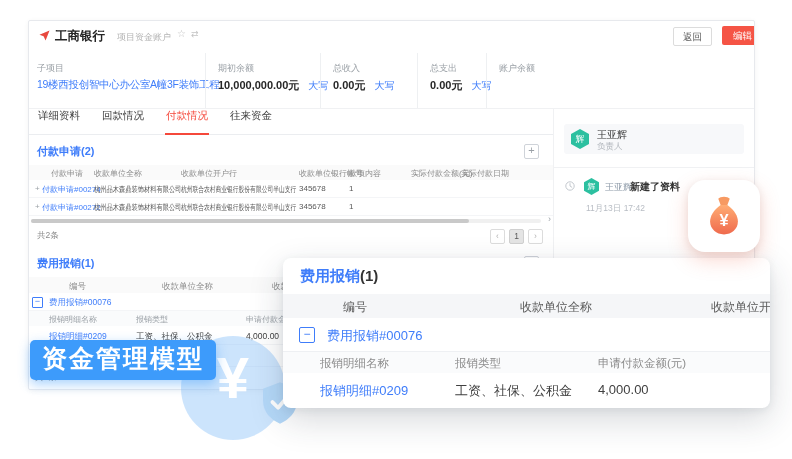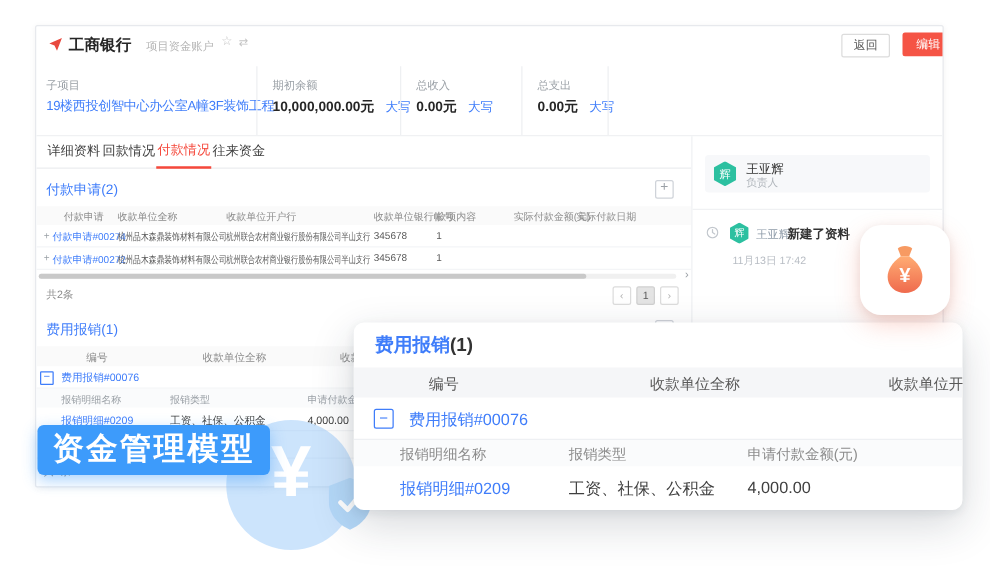--- a/index.html
+++ b/index.html
@@ -33,27 +33,27 @@
   .if-value{font-size:11px;color:#262626;font-weight:bold}
   .if-link{font-size:10.5px;color:#3f7dfa;font-weight:normal;letter-spacing:-.3px}
   .caps{font-size:10px;color:#3f7dfa;font-weight:normal;margin-left:9px}
 
   
   .card-body{position:absolute;left:0;top:88px;right:0;bottom:0;display:flex}
   .left-pane{width:524px;position:relative;overflow:hidden}
   .sidebar{flex:1;border-left:1px solid #f0f1f3;position:relative;padding:7px 10px 0 10px}
 
   
-  .tabs{height:25px;border-bottom:1px solid #ebedf0;padding-left:8px;display:flex;align-items:flex-end}
+  .tabs{height:25px;border-bottom:1px solid #ebedf0;padding-left:8px;display:flex;gap:20px;}
   .tab{font-size:10.5px;color:#404040;padding:0 1px 6px;cursor:default}
   .tab.active{color:#f5483b;border-bottom:2px solid #f5483b;margin-bottom:-1px}
 
   
   .sec-head{display:flex;justify-content:space-between;align-items:center;padding:9px 14px 6px 8px}
-  .sec-title{font-size:11px;font-weight:normal;color:#3f7dfa}
+  .sec-title{font-size:11px;font-weight:bold;color:#3f7dfa}
   .plus-btn{width:13px;height:13px;border:1px solid #cfd3d9;border-radius:2px;color:#9aa0a6;
             font-size:11px;line-height:11px;text-align:center;background:#fff}
 
   
   .pt-hdr{position:relative;height:15px;background:#fafafa;font-size:8px;color:#8c8c8c}
   .pt-hdr span{position:absolute;top:3px;white-space:nowrap}
   .pt-row{position:relative;height:17px;border-bottom:1px solid #f4f5f7;font-size:8px;color:#595959}
   .pt-row span{position:absolute;top:4px;white-space:nowrap}
   .x-exp{left:6px;color:#9aa0a6}
   .x-id{left:13px}.x-idh{left:22px}
@@ -172,20 +172,21 @@
     </div>
     <div class="info-cell ic3">
       <div class="if-label">总收入</div>
       <div class="if-value nw"><span>0.00元</span><span class="caps">大写</span></div>
     </div>
     <div class="info-cell ic4">
       <div class="if-label">总支出</div>
       <div class="if-value nw"><span>0.00元</span><span class="caps">大写</span></div>
     </div>
     <div class="info-cell ic5">
+      <div class="if-label">账户余额</div>
     </div>
   </div>
 
   <div class="card-body">
 
     <div class="left-pane">
 
       <div class="tabs">
         <div class="tab">详细资料</div>
         <div class="tab">回款情况</div>

